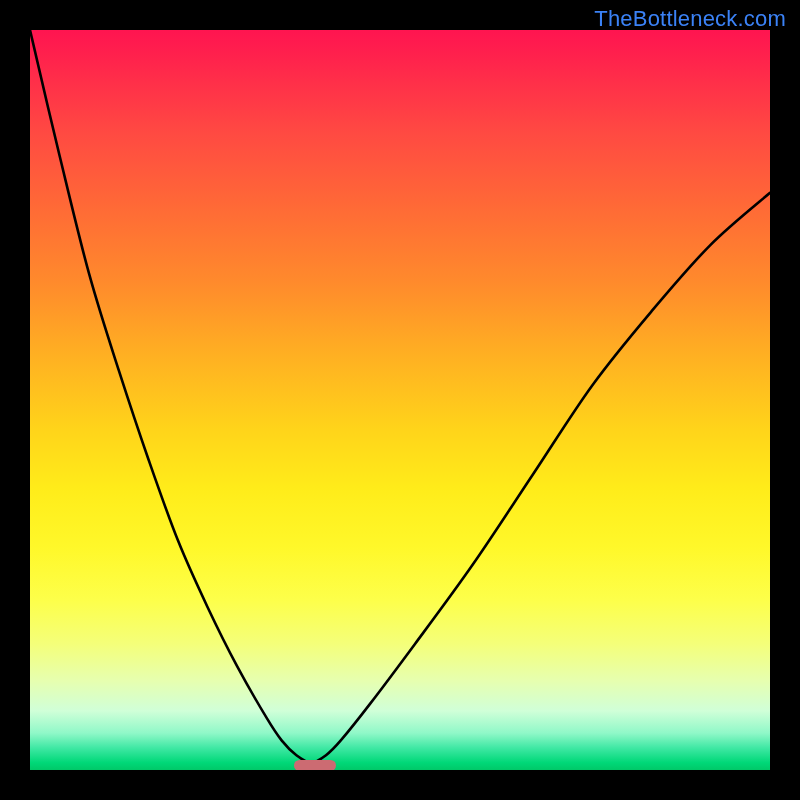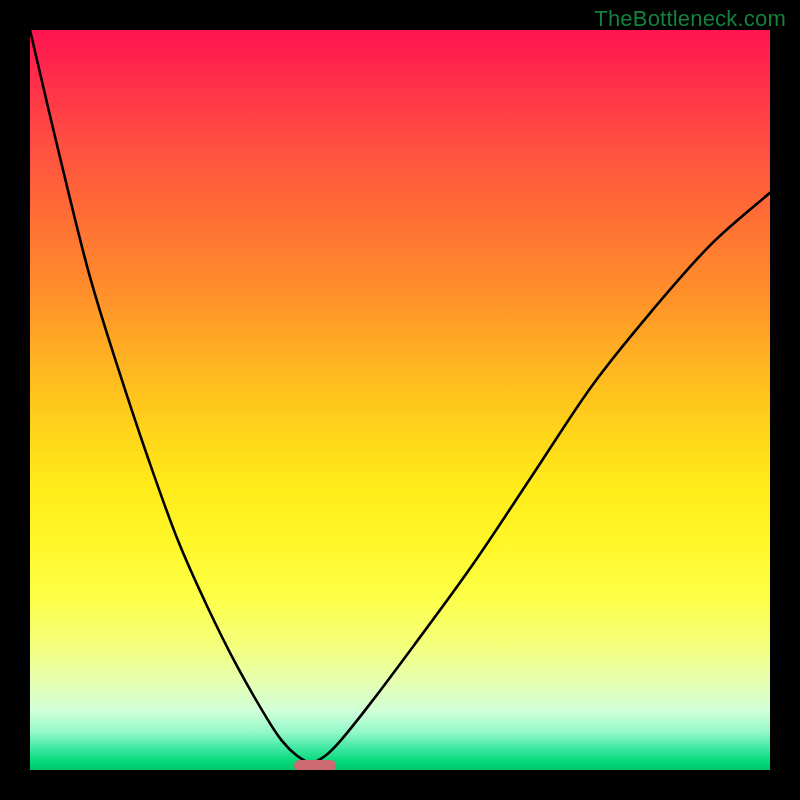--- a/index.html
+++ b/index.html
@@ -40,21 +40,21 @@
       #90f8c8 95%,
       #40e8a4 97%,
       #00d878 99%,
       #00c868 100%
     );
   }
   .watermark {
     position: absolute;
     top: 6px;
     right: 14px;
-    color: #15803d;
+    color: #3b82f6;
     font-size: 22px;
     font-weight: 500;
     letter-spacing: 0.2px;
     user-select: none;
   }
   svg.curve {
     position: absolute;
     inset: 0;
   }
   .marker {

